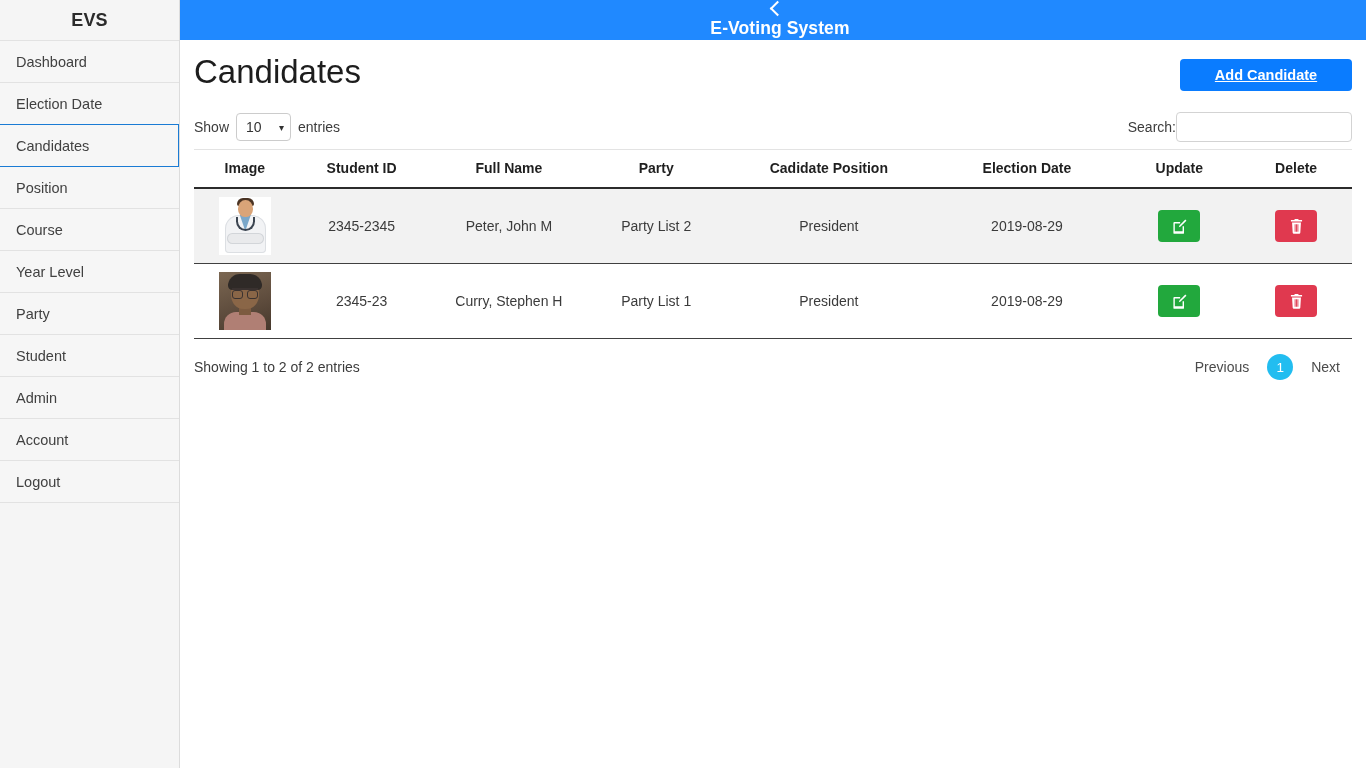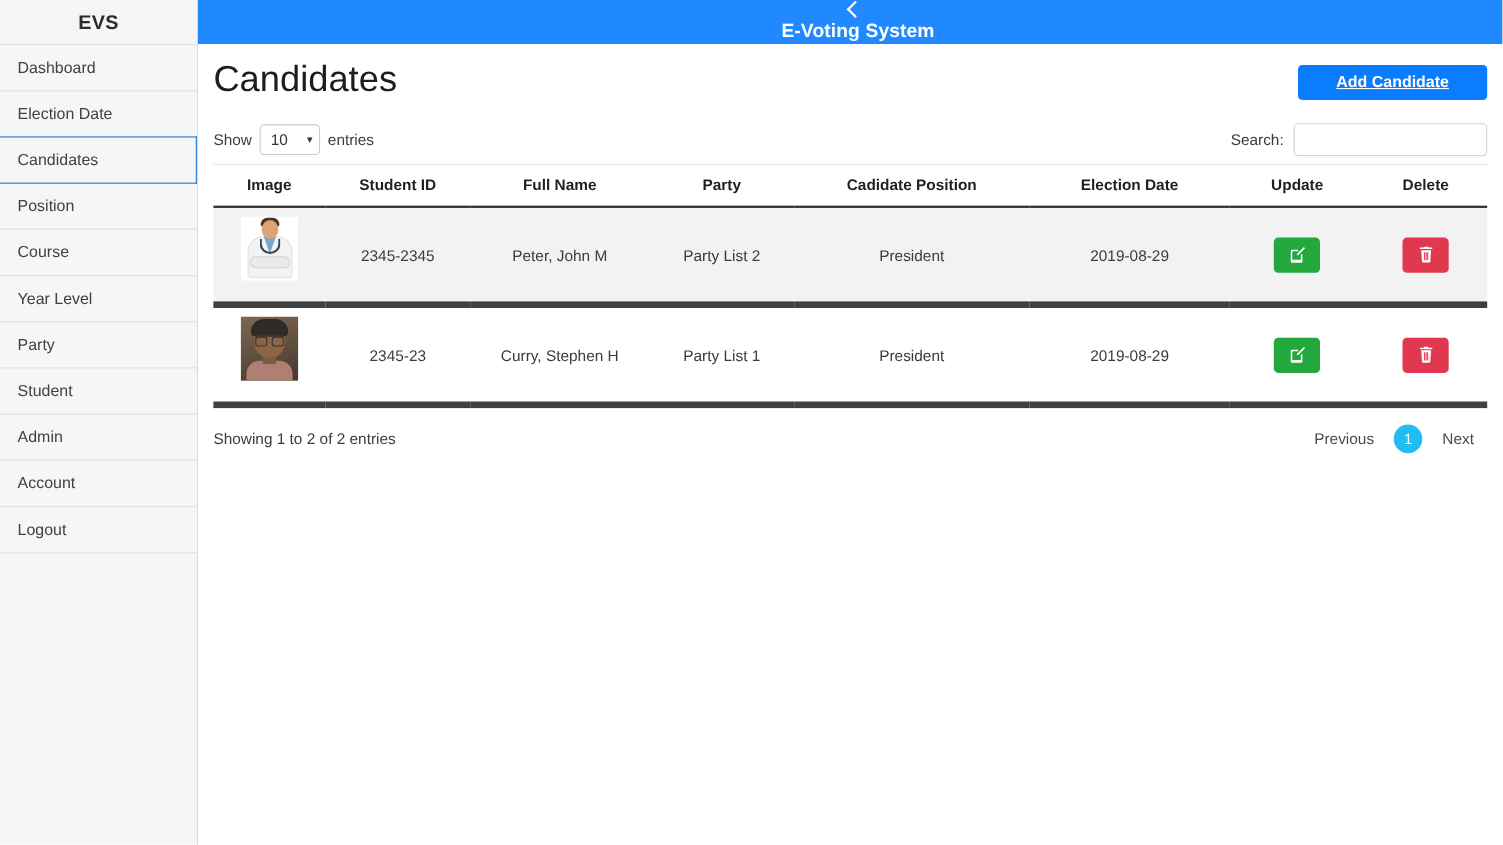--- a/index.html
+++ b/index.html
@@ -147,21 +147,21 @@
     content: "\25BE";
     position: absolute; right: 7px; top: 50%;
     transform: translateY(-50%);
     font-size: 10px; color: #333;
     pointer-events: none;
   }
   #search-control {
     display: flex; align-items: center;
     font-size: 14px; color: #3c3c3c;
   }
-  #search-control .lbl { margin-right: 9px; }
+  #search-control .lbl { }
   #search-input {
     width: 176px; height: 30px;
     border: 1px solid #d3d3d3;
     border-radius: 4px;
     padding: 0 8px;
     font-size: 14px;
     font-family: "Liberation Sans", sans-serif;
     outline: none;
   }
 
@@ -179,22 +179,22 @@
     text-align: center;
     padding: 10px 4px 11px 4px;
     border-top: 1px solid #e3e3e3;
     border-bottom: 2px solid #2b2b2b;
     white-space: nowrap;
   }
   #candidates-table tbody td {
     font-size: 14px;
     color: #3b3b3b;
     text-align: center;
-    padding: 16px 4px;
-    border-bottom: 6px solid #404040;
+    padding: 5px 4px;
+    border-bottom: 1px solid #404040;
     height: 60px;
     vertical-align: middle;
   }
   #candidates-table tbody tr.striped td { background: #f2f2f2; }
   #candidates-table tbody tr td.cell-top { vertical-align: top; padding-top: 8px; }
 
   .col-image   { width: 100px; }
   .col-sid     { width: 130px; }
   .col-name    { width: 160px; }
   .col-party   { width: 130px; }

